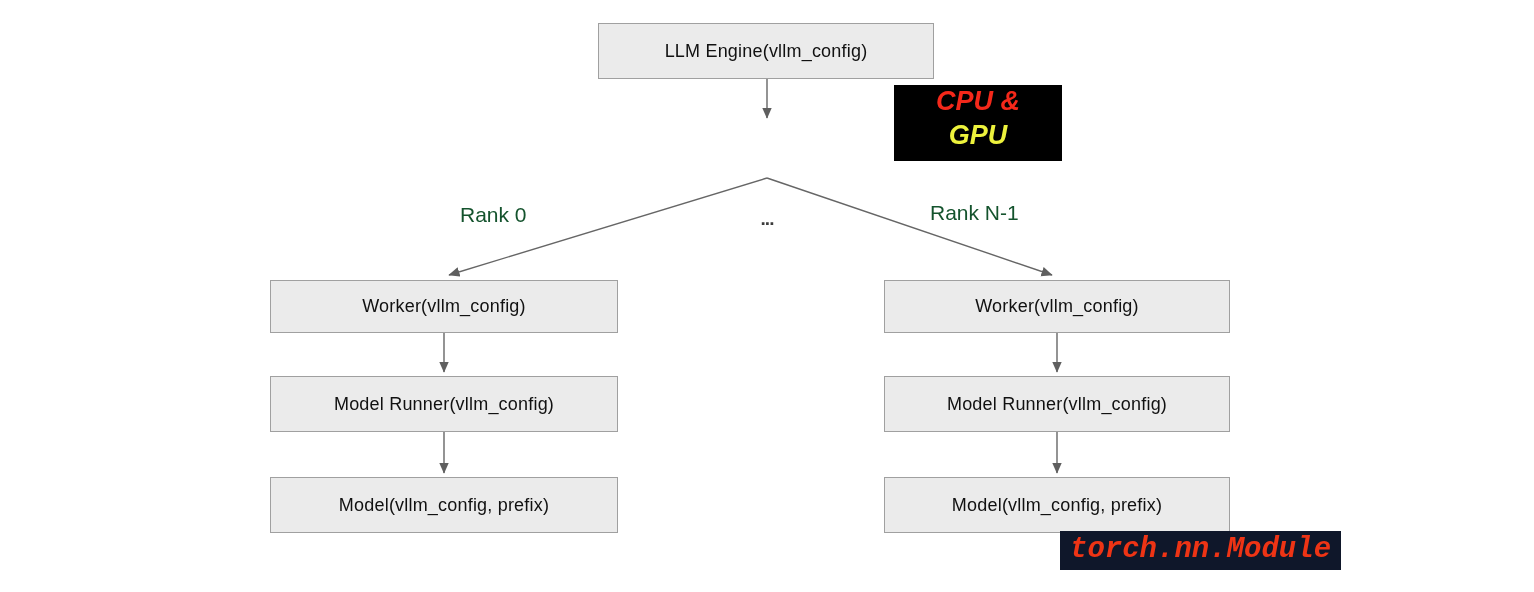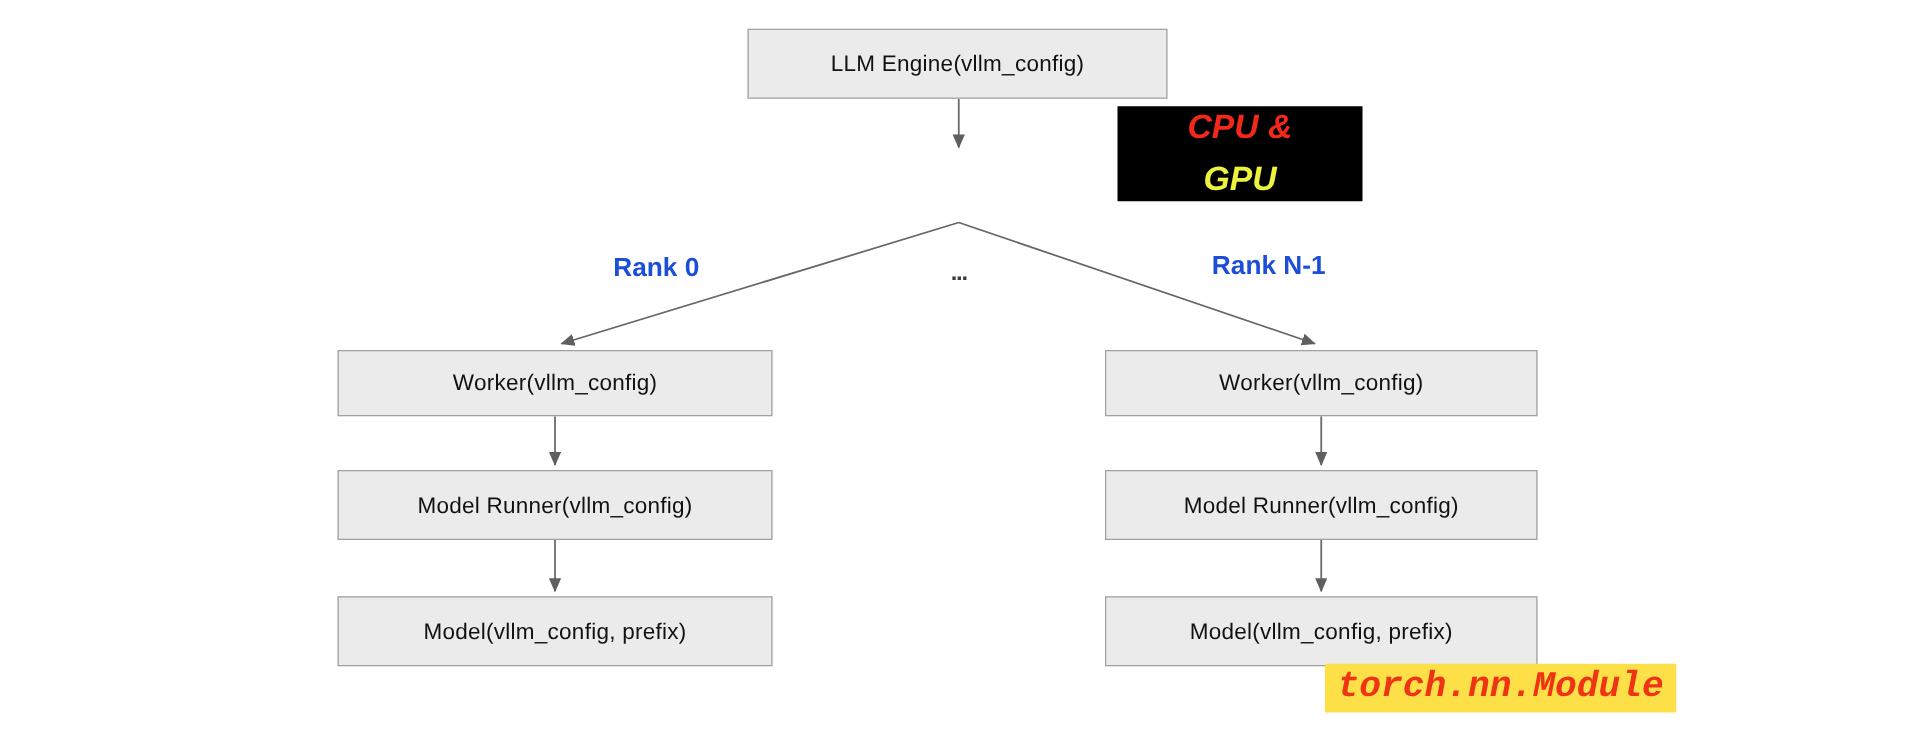--- a/index.html
+++ b/index.html
@@ -31,57 +31,56 @@
     align-items: center;
     justify-content: center;
     font-size: 18px;
     font-weight: 500;
     color: #111111;
     letter-spacing: 0.2px;
     white-space: nowrap;
   }
   .edge-label {
     position: absolute;
-    color: #1d4ed8;
+    color: #14532d;
     font-size: 21px;
-    font-weight: 700;
-    text-align: center;
+    font-weight: 400;
     white-space: nowrap;
   }
   .dots-label {
     position: absolute;
     color: #3c3c3c;
     font-size: 19px;
     font-weight: 700;
     letter-spacing: -1px;
     text-align: center;
   }
   .callout {
     position: absolute;
     left: 894px;
     top: 85px;
-    width: 196px;
+    width: 168px;
     height: 76px;
     background: #000000;
     display: flex;
     flex-direction: column;
     align-items: center;
-    justify-content: space-between;
+    justify-content: flex-start;
     font-style: italic;
     font-weight: 700;
     font-size: 27px;
     line-height: 1.25;
     z-index: 5;
   }
   .annotation {
     position: absolute;
     left: 1060px;
     top: 531px;
     padding: 2px 10px 4px 10px;
-    background: #fde047;
+    background: #0f172a;
     font-family: "Liberation Mono", monospace;
     font-style: italic;
     font-weight: 700;
     font-size: 29px;
     color: #ee3415;
     white-space: nowrap;
     z-index: 4;
   }
   
   #llm-engine    { left: 598px; top: 23px;  width: 336px; height: 56px; }

